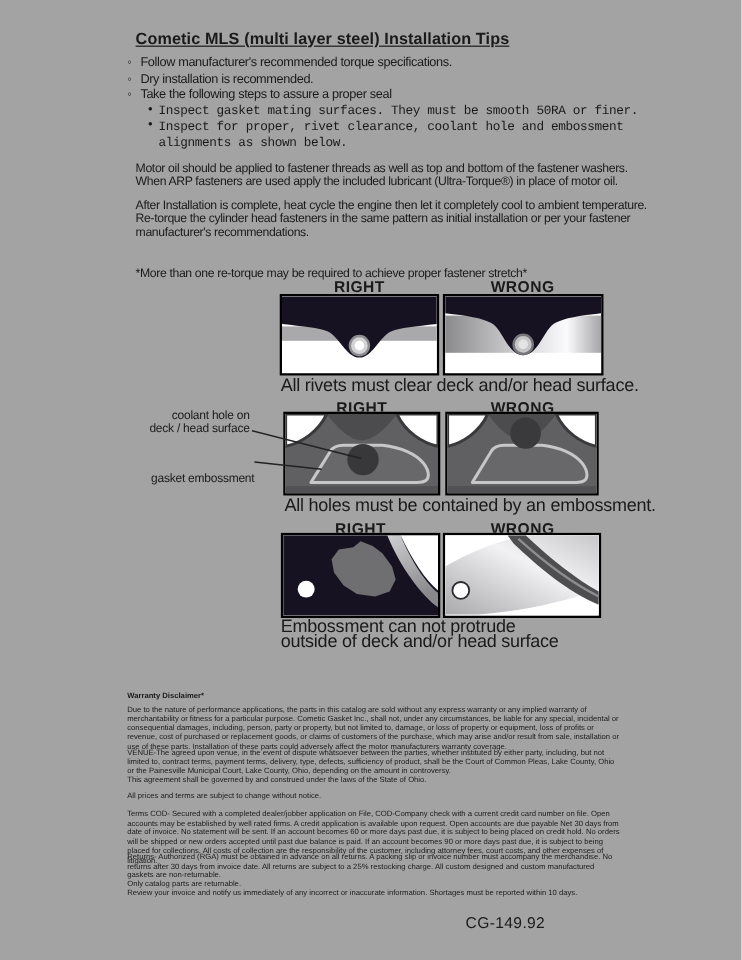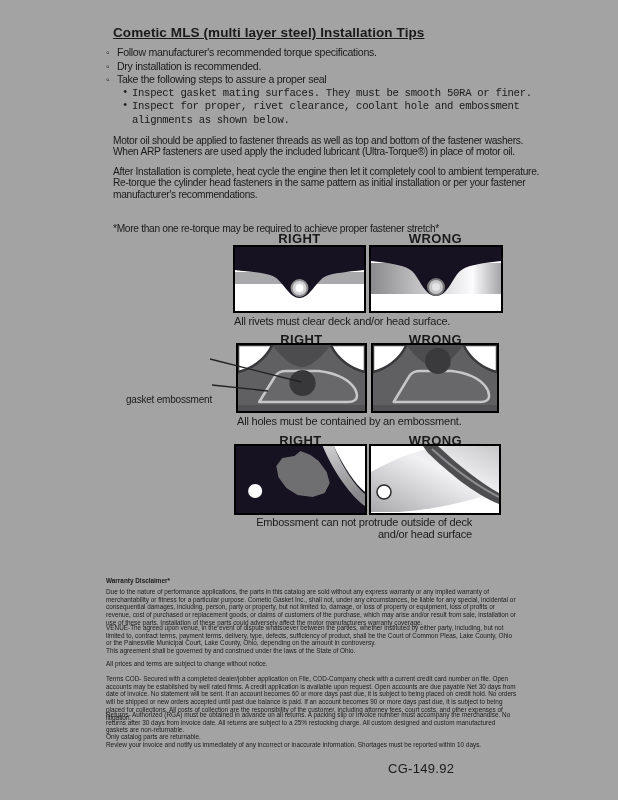--- a/index.html
+++ b/index.html
@@ -13,21 +13,21 @@
   .bullet::before{content:"◦";position:absolute;left:0;top:0;}
   .subbullet{position:relative;margin-left:16px;padding-left:10px;font-family:Liberation Mono, monospace;}
   .subbullet::before{content:"•";position:absolute;left:0;top:-1px;}
   .diesel-heading{position:absolute;left:112px;top:118px;font-size:12.5px;font-weight:bold;}
   .body{position:absolute;left:113px;width:432px;margin:0;font-size:10.2px;
         line-height:11.3px;letter-spacing:-0.3px;}
   .dg-label{position:absolute;width:133px;text-align:center;font-size:13px;
             font-weight:bold;letter-spacing:0.4px;}
   .panel{position:absolute;border:2px solid #000;box-sizing:border-box;background:#fff;}
   .panel svg{display:block;width:100%;height:100%;}
-  .caption{position:absolute;font-size:11px;line-height:11.5px;letter-spacing:-0.2px;text-align:right;}
+  .caption{position:absolute;font-size:15px;line-height:11.5px;letter-spacing:-0.2px;}
   .anno{position:absolute;font-size:10px;line-height:11px;letter-spacing:-0.2px;text-align:right;}
   .legal{position:absolute;left:106px;width:412px;margin:0;font-size:6.4px;
          line-height:7.7px;letter-spacing:0;}
   .legal-head{font-weight:bold;}
   .doc-code{position:absolute;left:388px;top:761px;font-size:13px;letter-spacing:0.3px;}
   .leader-overlay{position:absolute;left:118px;top:338px;width:200px;height:62px;pointer-events:none;}
 </style>
 </head>
 <body>
 
@@ -73,20 +73,24 @@
       <rect x="0" y="16" width="130" height="33" fill="url(#p1w-grad)"></rect>
       <rect x="0" y="47" width="130" height="17" fill="#ffffff"></rect>
       <path d="M0,0 H130 V14 C112,16 99,18 92,22 C82,27 78,49 65,49 C52,49 48,27 38,22 C31,18 18,16 0,14 Z" fill="#171221"></path>
       <circle cx="65" cy="40" r="8" fill="#c6c6c8" stroke="#77777a" stroke-width="2"></circle>
       <circle cx="65" cy="40" r="4" fill="#e4e4e6"></circle>
     </svg>
   </div>
 
   <div class="caption" style="left:234px;top:316px;">All rivets must clear deck and/or head surface.</div>
 
+  <div class="anno" style="left:60px;top:341px;width:148px;">
+    <div>coolant hole on</div>
+    <div>deck / head surface</div>
+  </div>
   <div class="anno" style="left:64px;top:394px;width:148px;">gasket embossment</div>
 
   <div class="dg-label" style="left:235px;top:332px;">RIGHT</div>
   <div class="dg-label" style="left:369px;top:332px;">WRONG</div>
 
   <div class="panel" style="left:236px;top:343px;width:131px;height:70px;">
     <svg viewBox="0 0 126 66" preserveAspectRatio="none">
       <rect x="0" y="0" width="126" height="66" fill="#606063"></rect>
       <path d="M34,0 C46,16 56,22 63,22 C70,22 80,16 92,0 Z" fill="#4c4c4f"></path>
       <rect x="0" y="60" width="126" height="6" fill="#525255"></rect>

